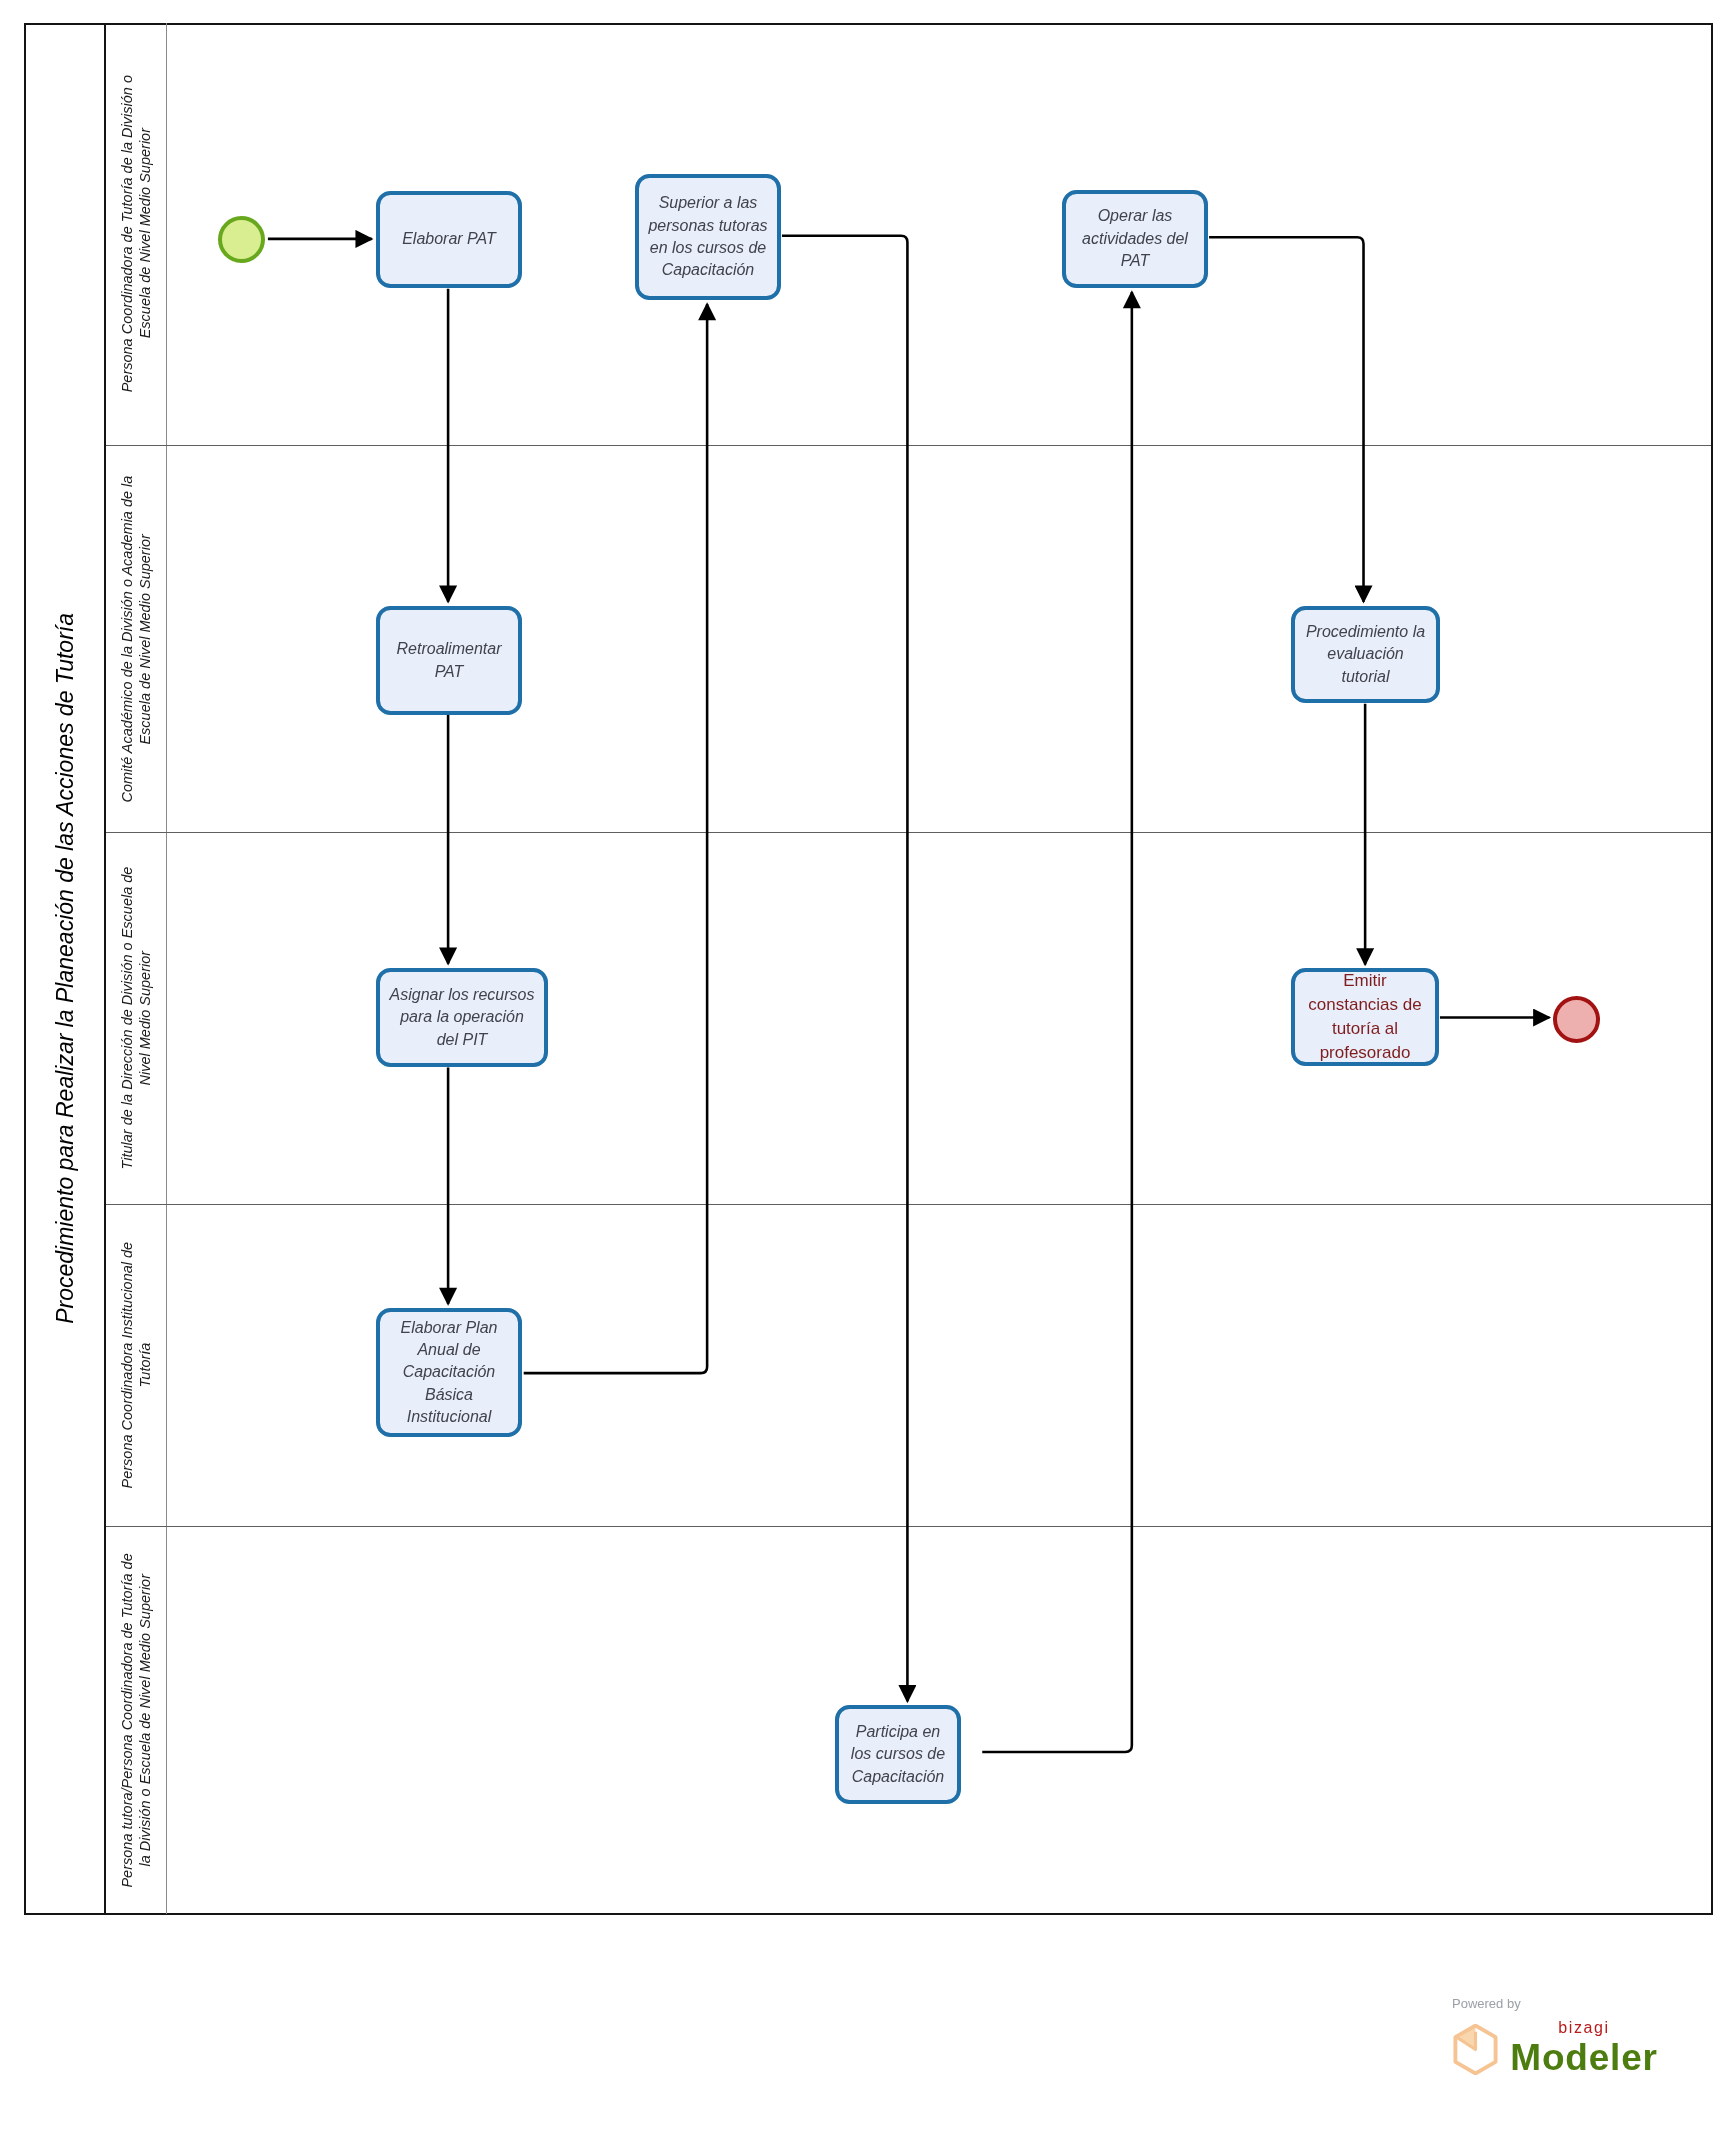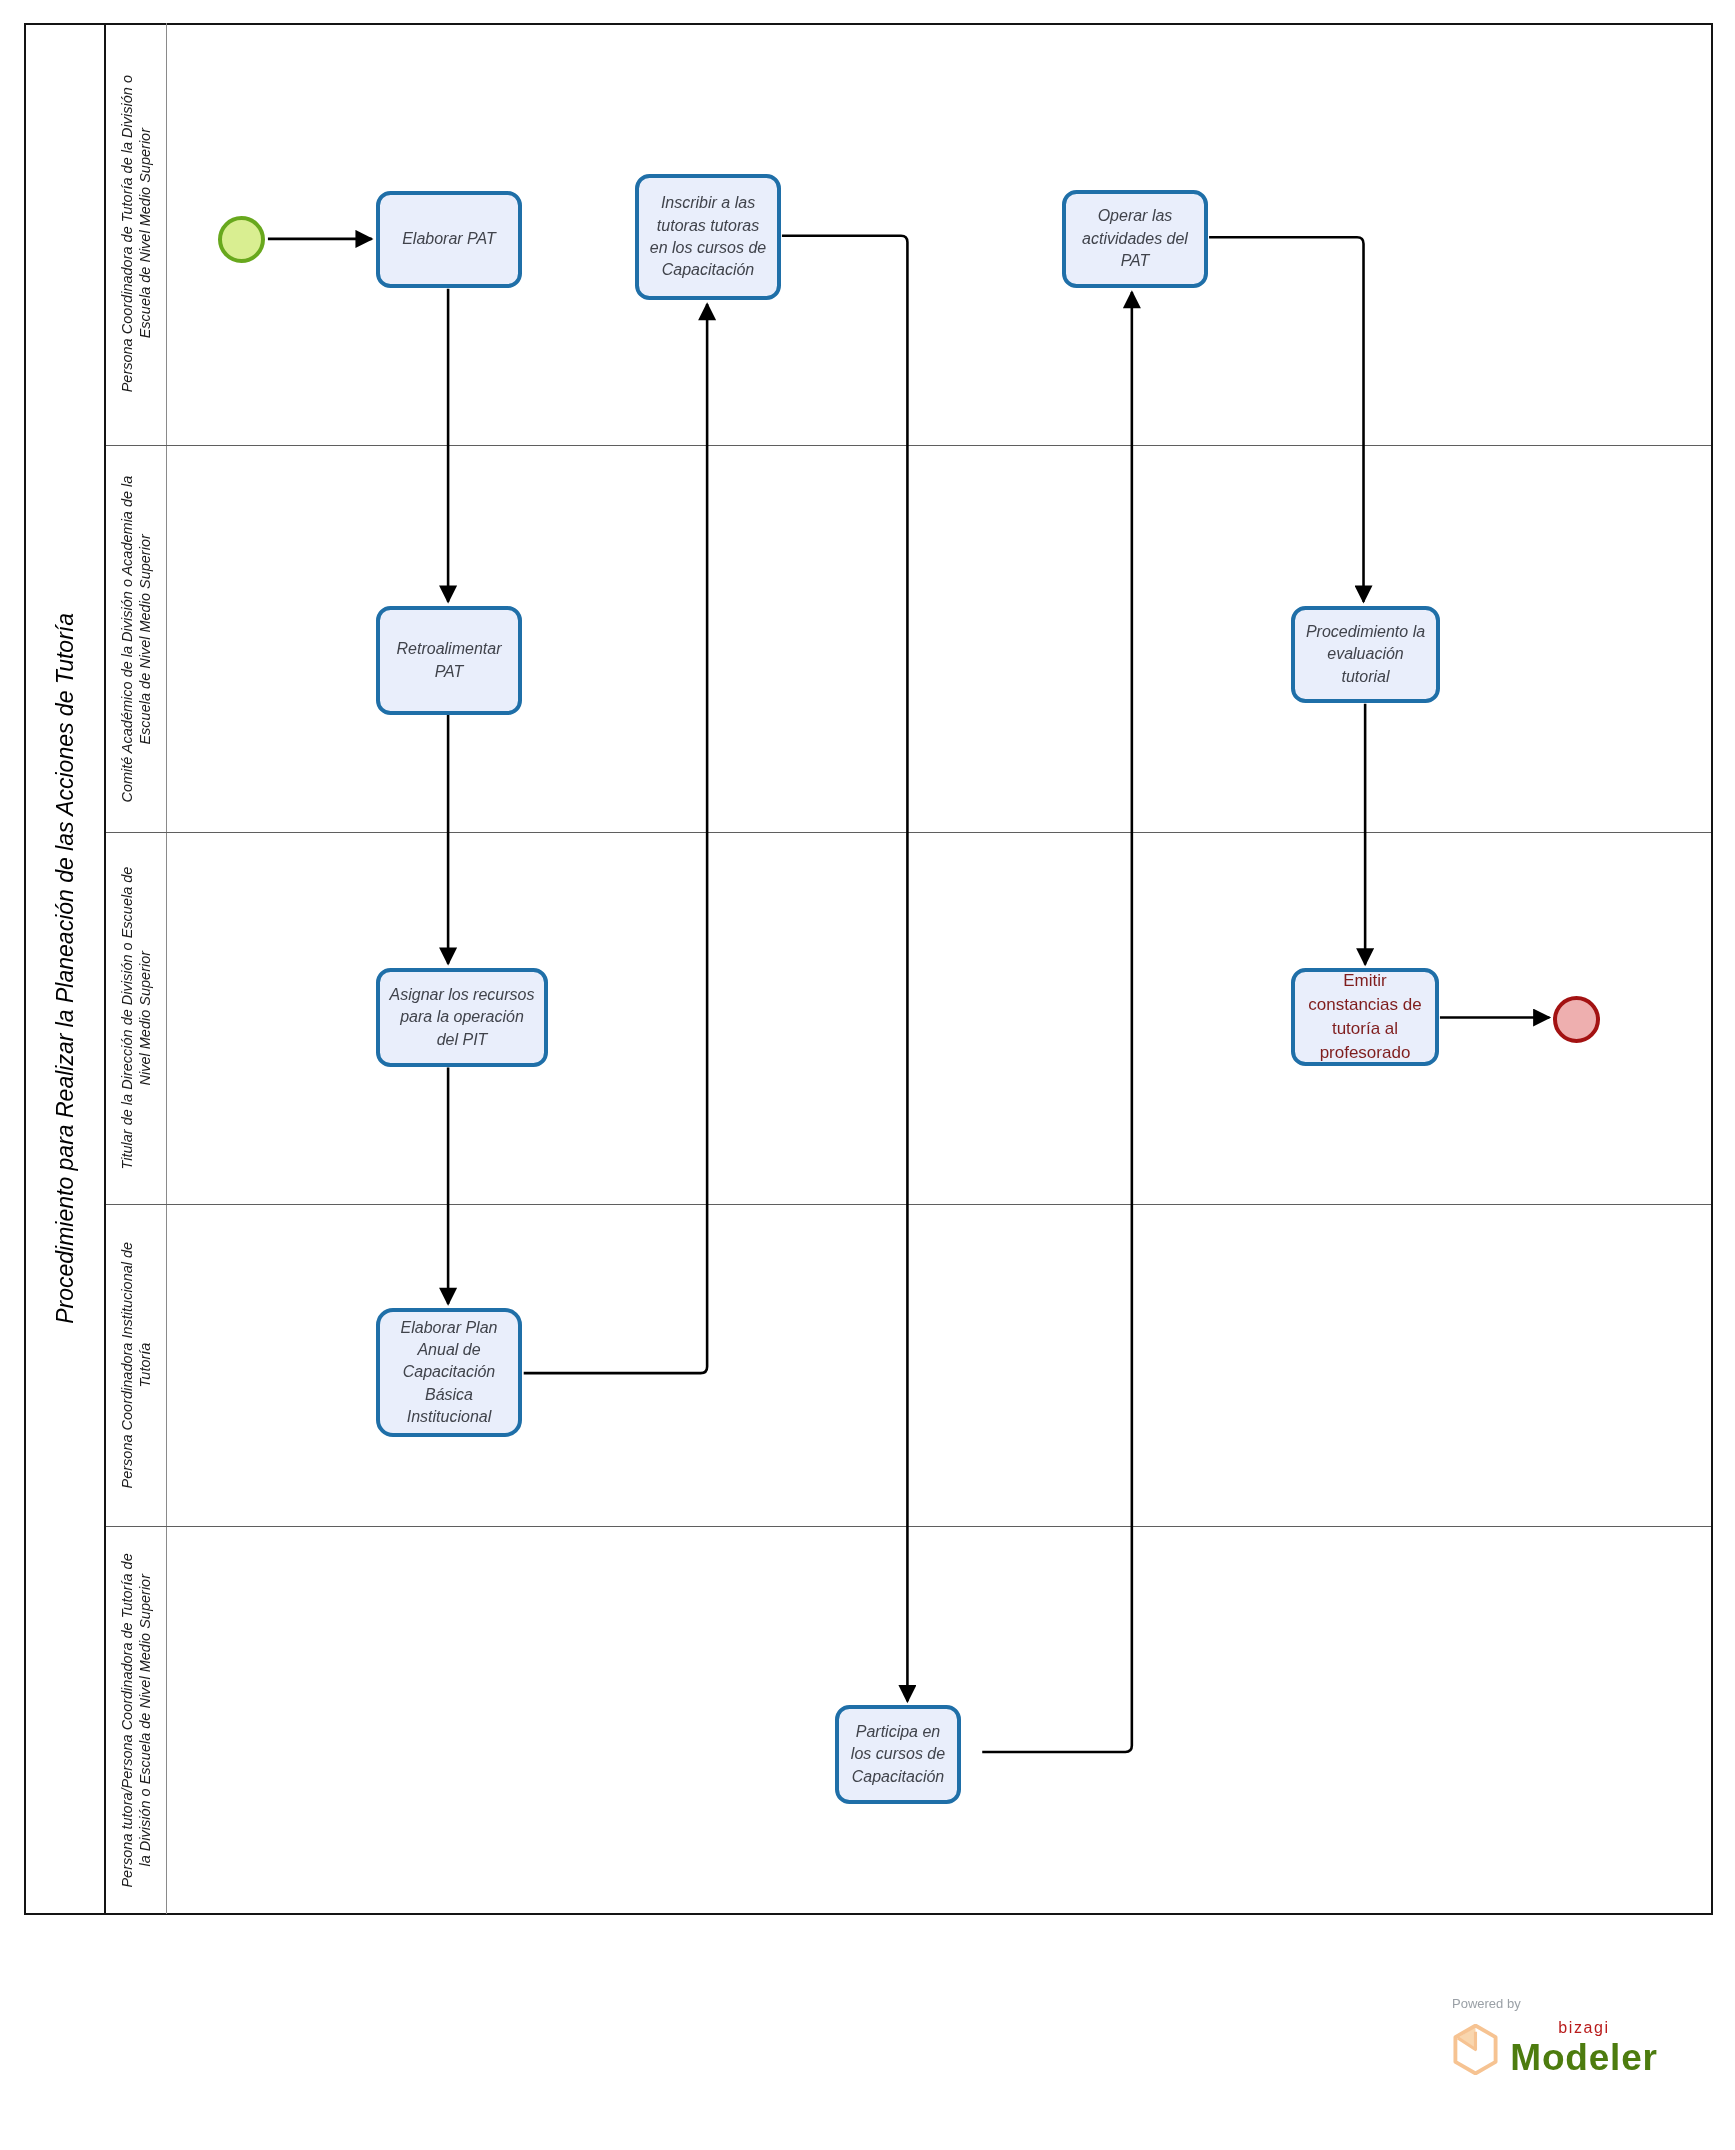--- a/index.html
+++ b/index.html
@@ -160,21 +160,21 @@
   </svg>
 
   <div class="event start"></div>
   <div class="event end"></div>
 
   <div class="task" style="left:376px; top:191px; width:146px; height:97px;">
     <span>Elaborar PAT</span>
   </div>
 
   <div class="task" style="left:635px; top:174px; width:146px; height:126px;">
-    <span>Inscribir a las tutoras tutoras en los cursos de Capacitación</span>
+    <span>Superior a las personas tutoras en los cursos de Capacitación</span>
   </div>
 
   <div class="task" style="left:1062px; top:190px; width:146px; height:98px;">
     <span>Operar las actividades del PAT</span>
   </div>
 
   <div class="task" style="left:376px; top:606px; width:146px; height:109px;">
     <span>Retroalimentar PAT</span>
   </div>
 
@@ -183,21 +183,21 @@
   </div>
 
   <div class="task" style="left:376px; top:968px; width:172px; height:99px;">
     <span>Asignar los recursos para la operación del PIT</span>
   </div>
 
   <div class="task upright" style="left:1291px; top:968px; width:148px; height:98px;">
     <span>Emitir constancias de tutoría al profesorado</span>
   </div>
 
-  <div class="task" style="left:376px; top:1308px; width:146px; height:129px;border-radius:17px;">
+  <div class="task" style="left:376px; top:1308px; width:146px; height:129px;">
     <span>Elaborar Plan Anual de Capacitación Básica Institucional</span>
   </div>
 
   <div class="task" style="left:835px; top:1705px; width:126px; height:99px;align-items:center;">
     <span>Participa en los cursos de Capacitación</span>
   </div>
 
   <div class="footer">
     <div class="powered-by">Powered by</div>
     <div class="brand-row">

